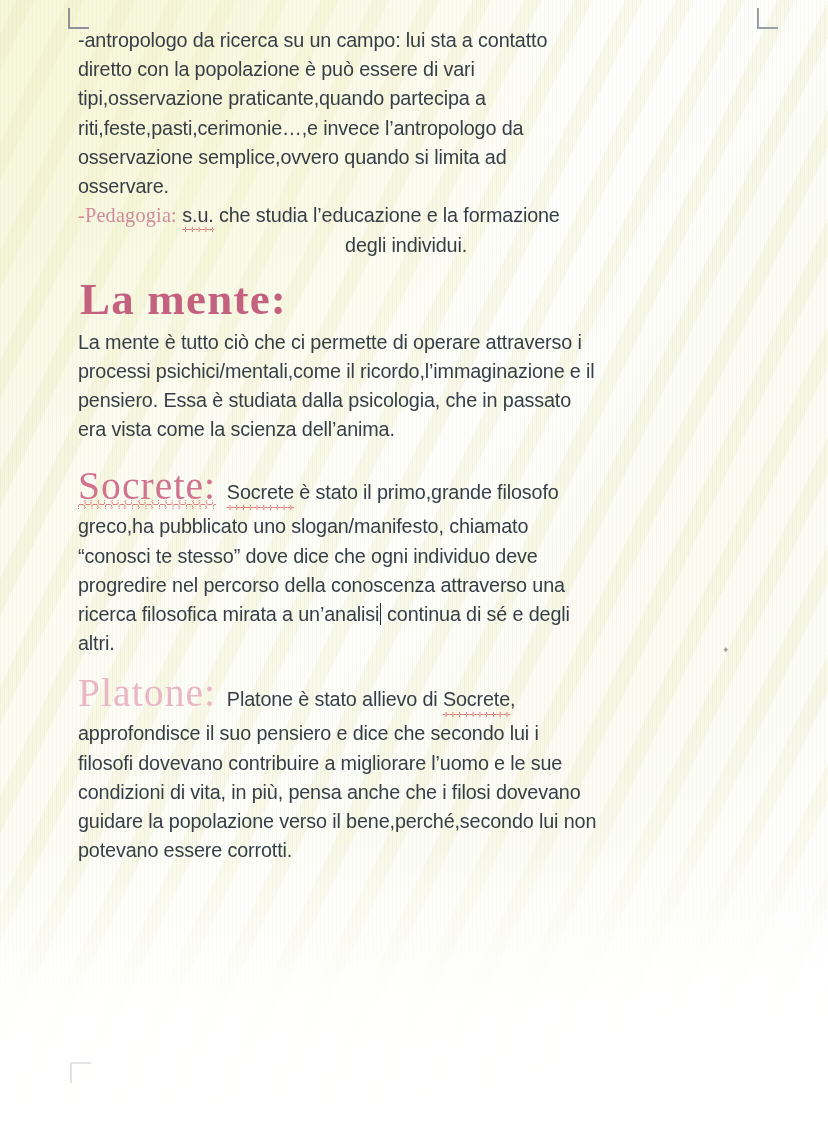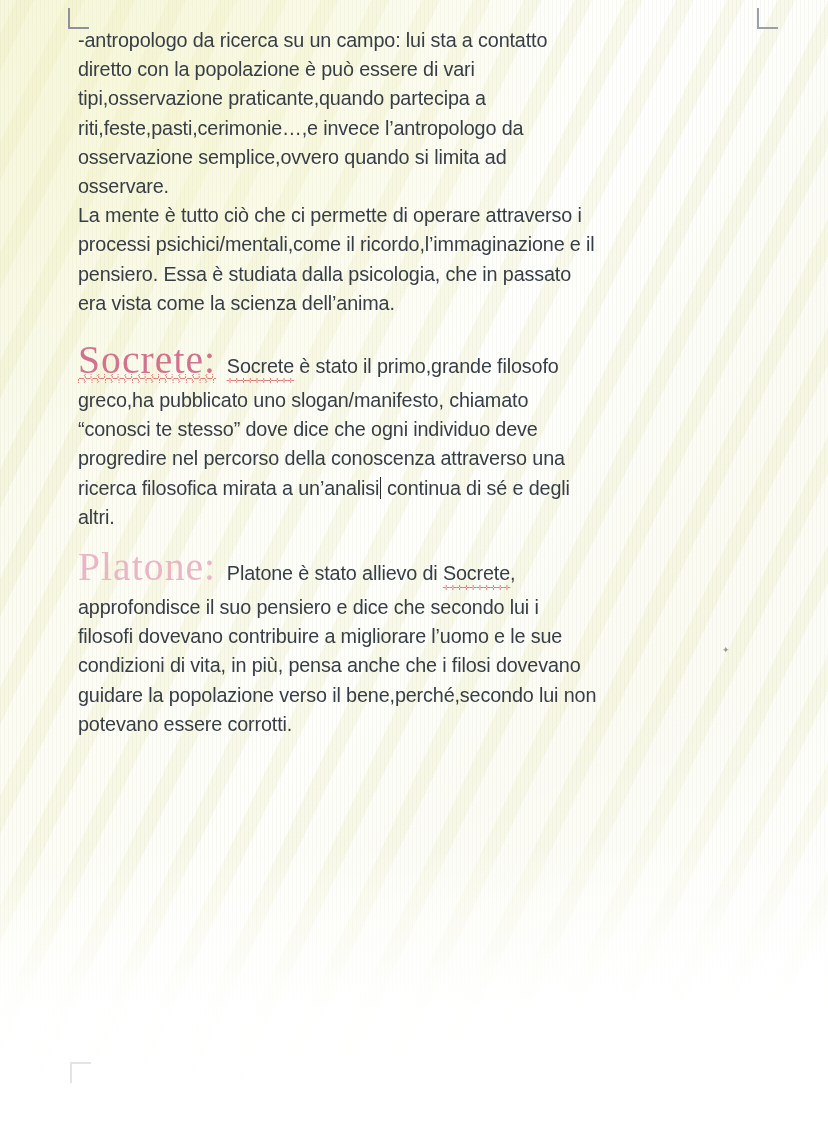--- a/index.html
+++ b/index.html
@@ -171,21 +171,26 @@
     <div>
       <p class="body">-antropologo da ricerca su un campo: lui sta a contatto</p>
       <p class="body">diretto con la popolazione è può essere di vari</p>
       <p class="body">tipi,osservazione praticante,quando partecipa a</p>
       <p class="body">riti,feste,pasti,cerimonie…,e invece l’antropologo da</p>
       <p class="body">osservazione semplice,ovvero quando si limita ad</p>
       <p class="body">osservare.</p>
     </div>
 
 
-
+    <div>
+      <p class="body"><span class="h-pedagogia">-Pedagogia:</span> <span class="sq">s.u.</span><span> che studia l’educazione e la formazione</span></p>
+      <p class="body center">degli individui.</p>
+    </div>
+
+    <h1 class="h-mente">La mente:</h1>
     <div>
       <p class="body">La mente è tutto ciò che ci permette di operare attraverso i</p>
       <p class="body">processi psichici/mentali,come il ricordo,l’immaginazione e il</p>
       <p class="body">pensiero. Essa è studiata dalla psicologia, che in passato</p>
       <p class="body">era vista come la scienza dell’anima.</p>
     </div>
 
     <div class="gap-l">
       <p class="body"><span class="h-socrete sq sq-big">Socrete:</span>&nbsp; <span class="sq">Socrete</span><span> è stato il primo,grande filosofo</span></p>
       <p class="body gap-s">greco,ha pubblicato uno slogan/manifesto, chiamato</p>

